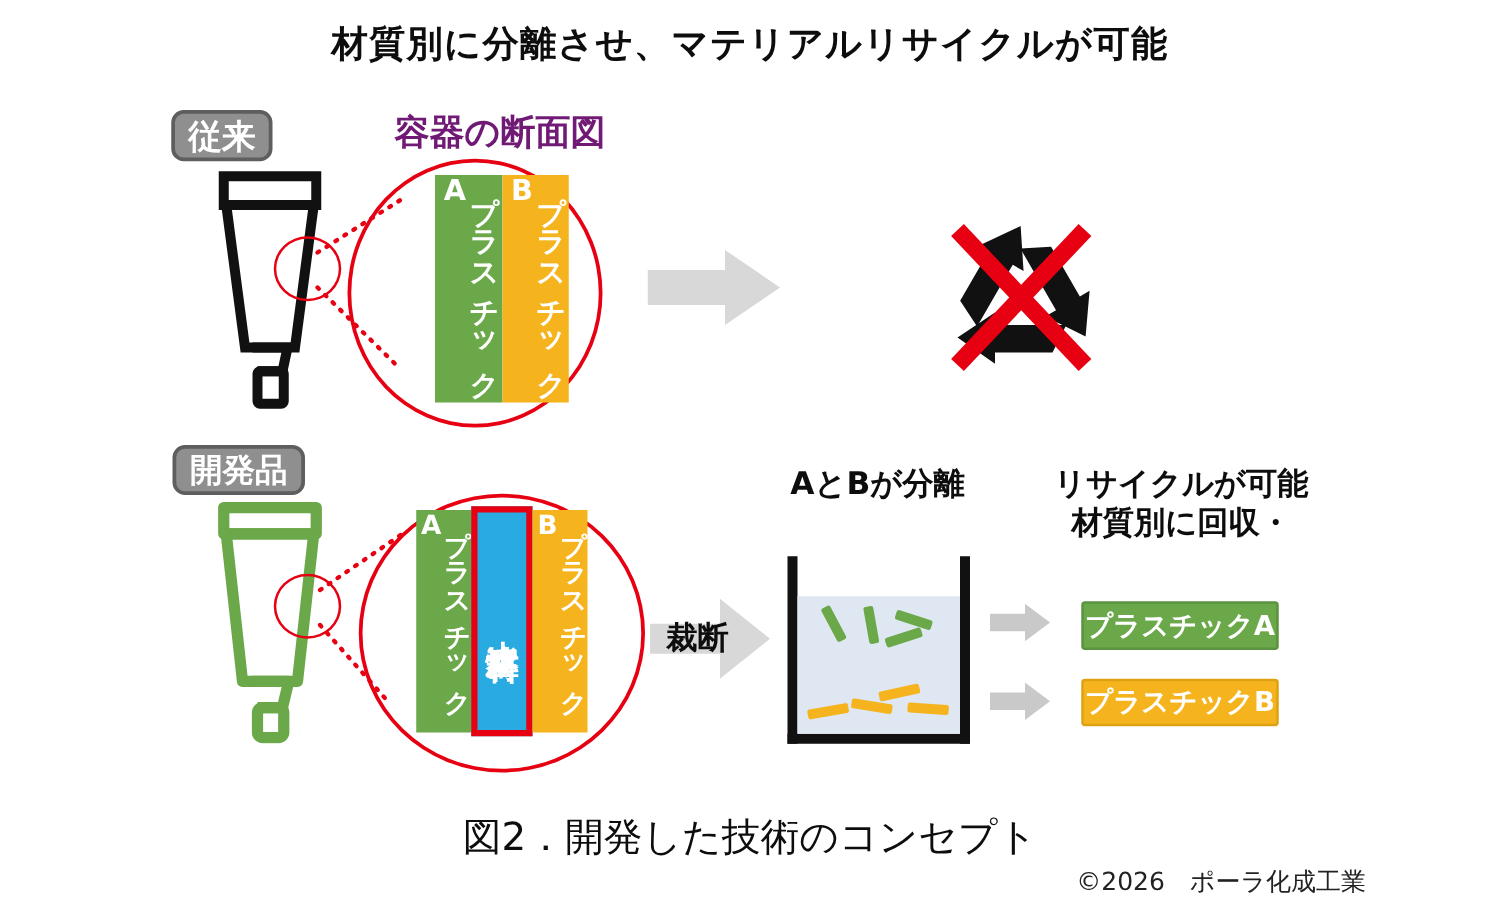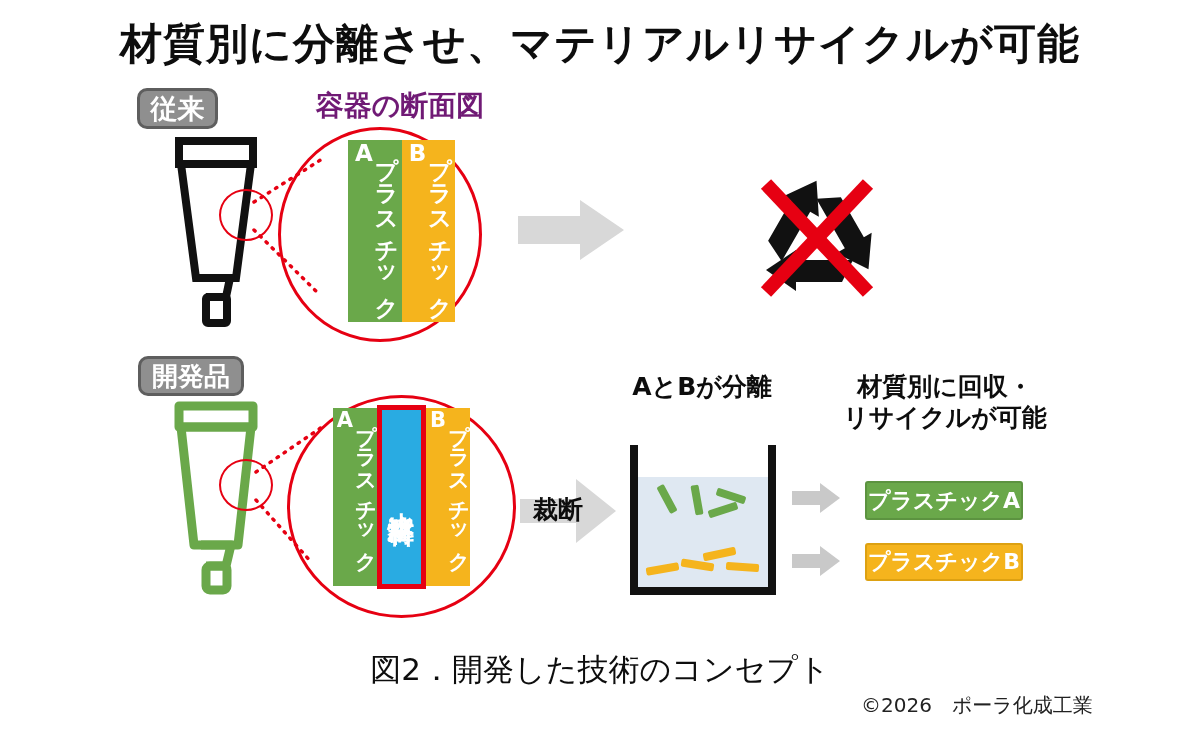--- a/index.html
+++ b/index.html
@@ -4,21 +4,21 @@
 <style>
   html,body{margin:0;padding:0;background:#fff;}
   *{box-sizing:border-box;}
   .canvas{
     position:relative;width:1200px;height:734px;background:#ffffff;overflow:hidden;
     font-family:"DejaVu Sans","Liberation Sans",sans-serif;color:#111;
   }
   .abs{position:absolute;}
   .figure-title{
     left:0;right:0;top:16px;text-align:center;
-    font-size:42px;font-weight:800;letter-spacing:1px;color:#0d0d0d;
+    font-size:29px;font-weight:800;letter-spacing:1px;color:#0d0d0d;
   }
   
   .gray-badge{
     display:flex;align-items:center;justify-content:center;
     background:var(--label_gray,#8f8f8f);
     border:3px solid #5e5e5e;border-radius:10px;
     color:#fff;font-weight:800;
   }
   .section-label-1{left:137px;top:88px;width:81px;height:41px;font-size:27px;}
   .section-label-2{left:138px;top:356px;width:106px;height:40px;font-size:26px;text-align:center;}
@@ -169,22 +169,22 @@
   <div class="abs piece green" style="left:652px;top:495px;transform:rotate(62deg)"></div>
   <div class="abs piece green" style="left:682px;top:496px;transform:rotate(80deg)"></div>
   <div class="abs piece green" style="left:716px;top:492px;transform:rotate(18deg)"></div>
   <div class="abs piece green" style="left:708px;top:506px;transform:rotate(-18deg)"></div>
   <div class="abs piece yellow" style="left:646px;top:565px;transform:rotate(-10deg)"></div>
   <div class="abs piece yellow" style="left:681px;top:561px;transform:rotate(9deg)"></div>
   <div class="abs piece yellow" style="left:703px;top:550px;transform:rotate(-12deg)"></div>
   <div class="abs piece yellow" style="left:726px;top:563px;transform:rotate(4deg)"></div>
 
   <div class="abs recovery-text">
+    <span style="display:block">リサイクルが可能</span>
     <span style="display:block">材質別に回収・</span>
-    <span style="display:block">リサイクルが可能</span>
   </div>
 
   <svg class="abs" style="left:792px;top:482px" width="50" height="32" viewBox="0 0 50 32">
     <polygon points="0,9 28,9 28,1 48,16 28,31 28,23 0,23" fill="#c9c9c9"></polygon>
   </svg>
   <svg class="abs" style="left:792px;top:545px" width="50" height="32" viewBox="0 0 50 32">
     <polygon points="0,9 28,9 28,1 48,16 28,31 28,23 0,23" fill="#c9c9c9"></polygon>
   </svg>
 
   <div class="abs out-badge out-a">

